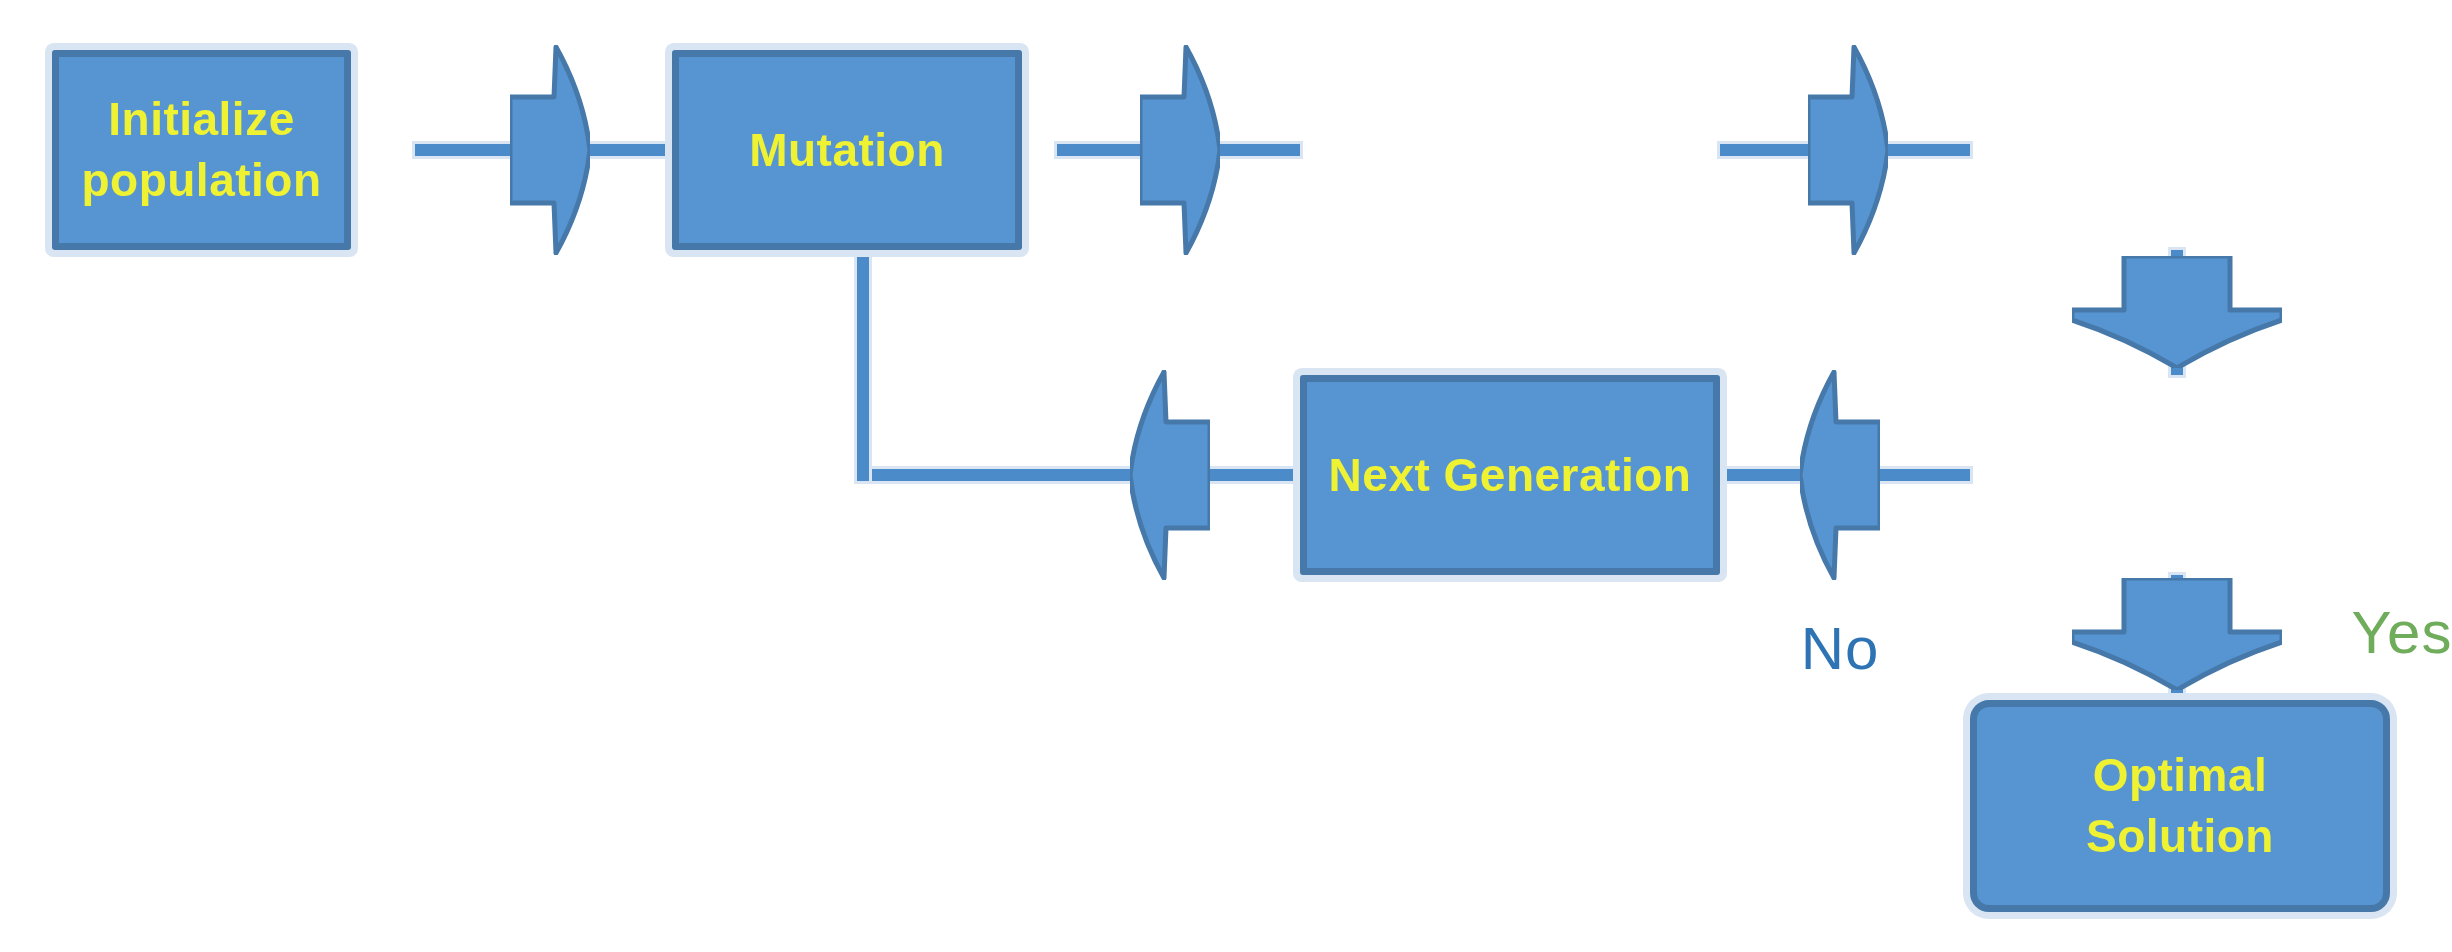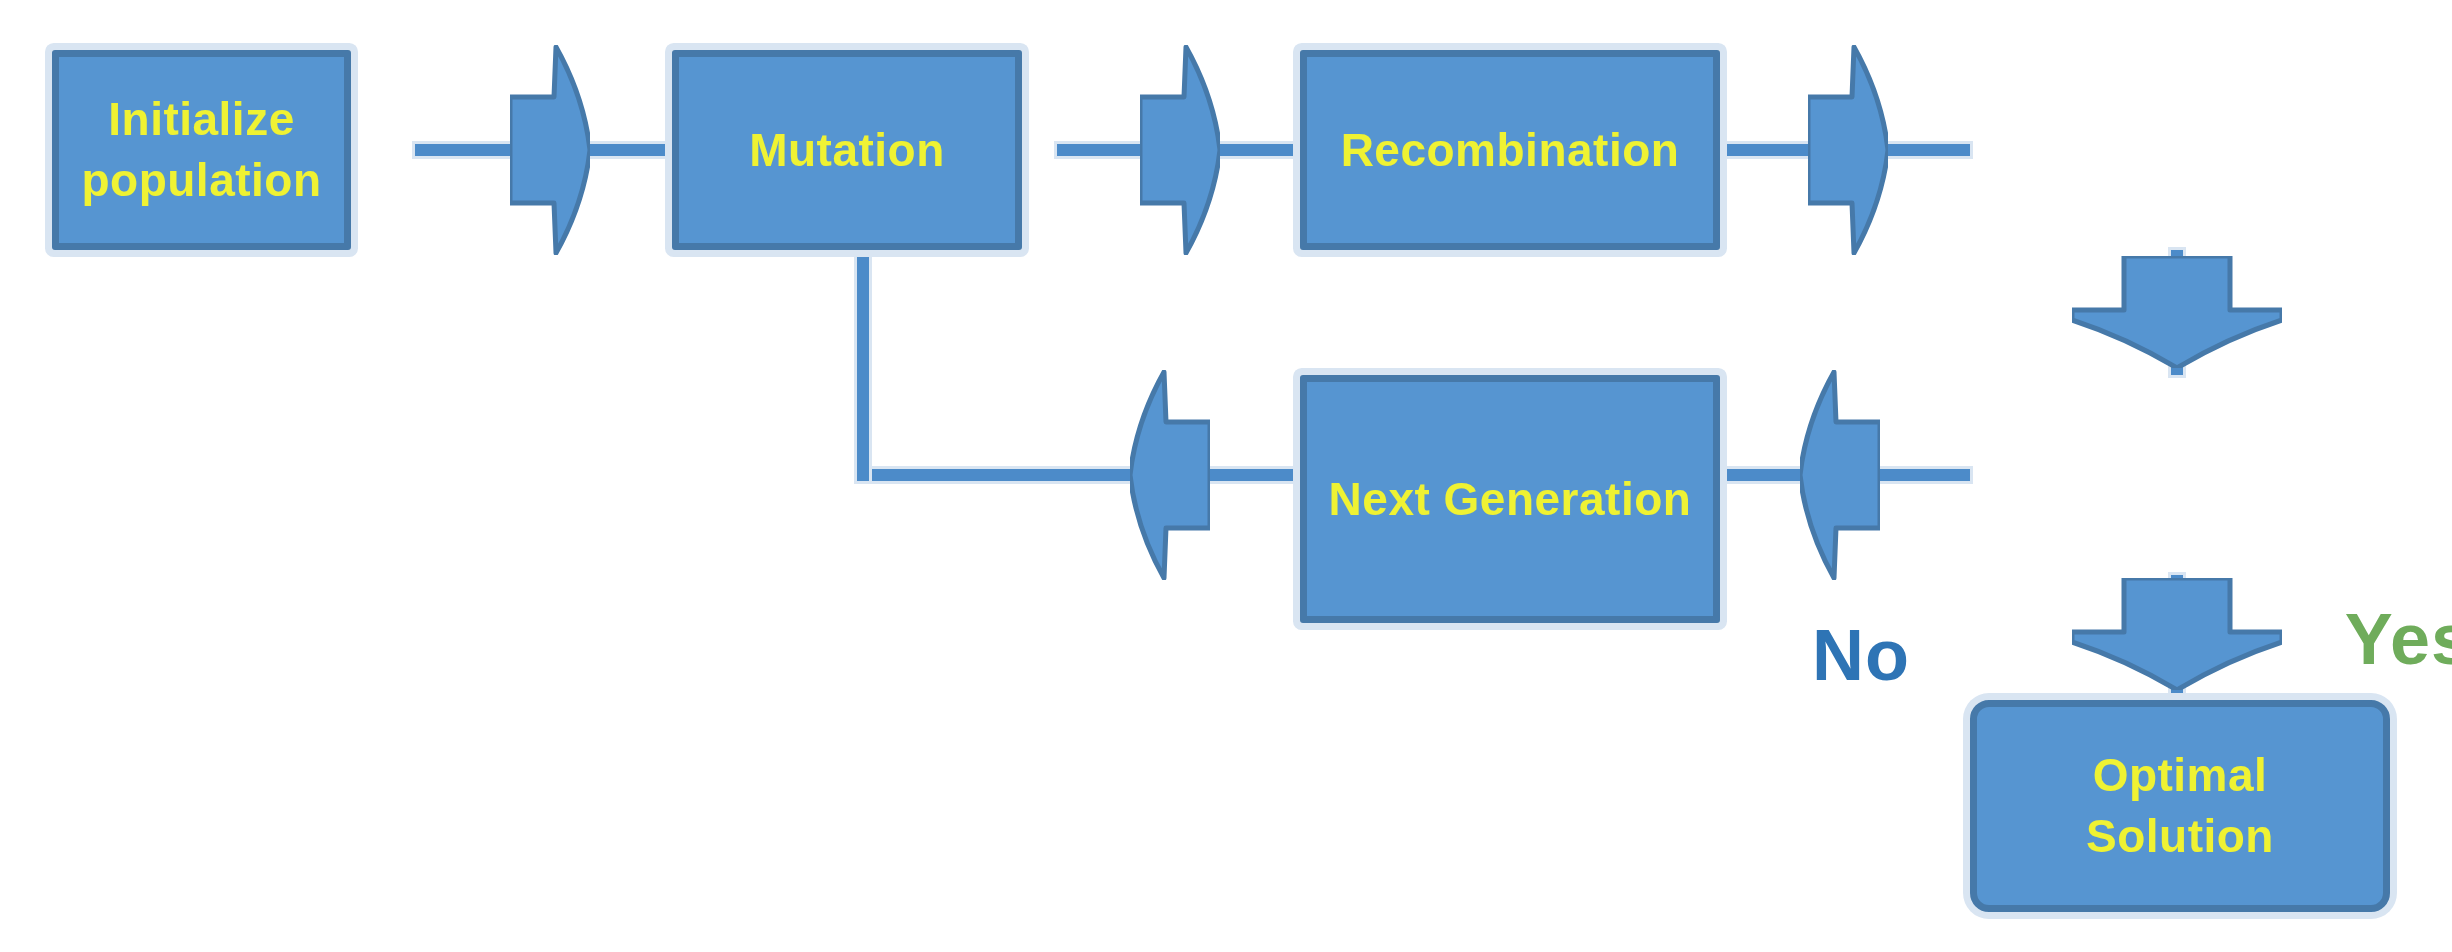--- a/index.html
+++ b/index.html
@@ -45,24 +45,24 @@
   }
   .arrow svg { display: block; }
   .arrow path {
     fill: var(--box-fill, #5695D1);
     stroke: var(--box-border, #4679A9);
     stroke-width: 5;
     stroke-linejoin: round;
   }
   .branch-label {
     position: absolute;
-    font-size: 72px;
-    font-weight: bold;
+    font-size: 60px;
+    font-weight: normal;
     letter-spacing: 1px;
-    text-align: right;
+    text-align: center;
   }
   .branch-label.no  { color: var(--no-label, #2E74B5); }
   .branch-label.yes { color: var(--yes-label, #6FAC5B); }
 </style>
 </head>
 <body>
 
 <div class="stage">
 
   <div class="hline" style="left:415px; top:144px; width:257px;"></div>
@@ -107,21 +107,20 @@
   </div>
   <div class="arrow" style="left:2072px; top:578px;">
     <svg width="210" height="112" viewBox="0 0 210 112">
       <path d="M 0 54 L 52 54 L 52 0 L 158 0 L 158 54 L 210 54 L 210 64 Q 155 82 105 112 Q 55 82 0 64 Z"></path>
     </svg>
   </div>
 
   <div class="node" style="left:52px; top:50px; width:299px; height:200px;">Initialize
 population</div>
   <div class="node" style="left:672px; top:50px; width:350px; height:200px;">Mutation</div>
-  <div class="node" style="left:1300px; top:50px; width:420px; height:200px;">Recombination</div>
-  <div class="node" style="left:1300px; top:375px; width:420px; height:248px;">Next Generation</div>
+  <div class="node" style="left:1300px; top:375px; width:420px; height:200px;">Next Generation</div>
   <div class="node" style="left:1970px; top:700px; width:420px; height:212px;border-radius:19px;">Optimal
 Solution</div>
 
   <div class="branch-label no" style="left:1770px; top:614px; width:140px;">No</div>
   <div class="branch-label yes" style="left:2288px; top:598px; width:140px;margin-left:44px;">Yes</div>
 
 </div>
 
 </body></html>

